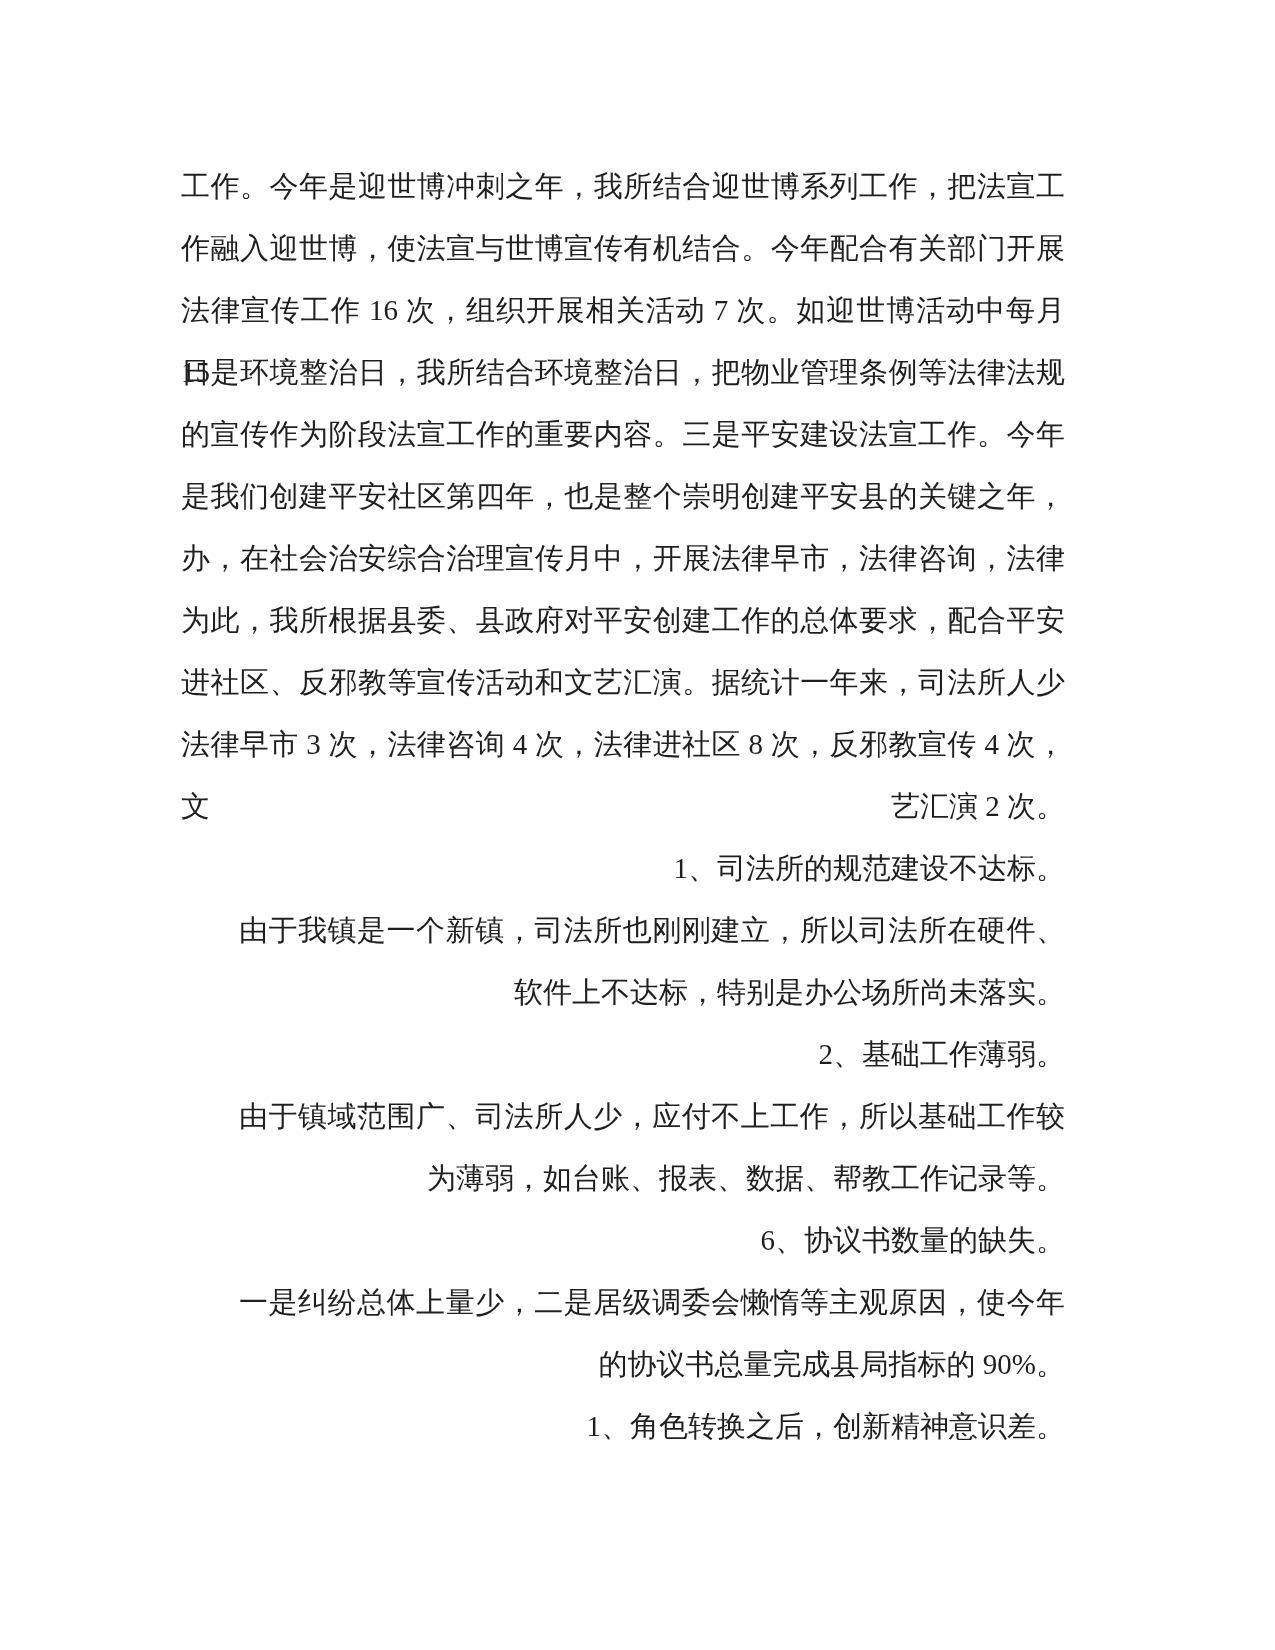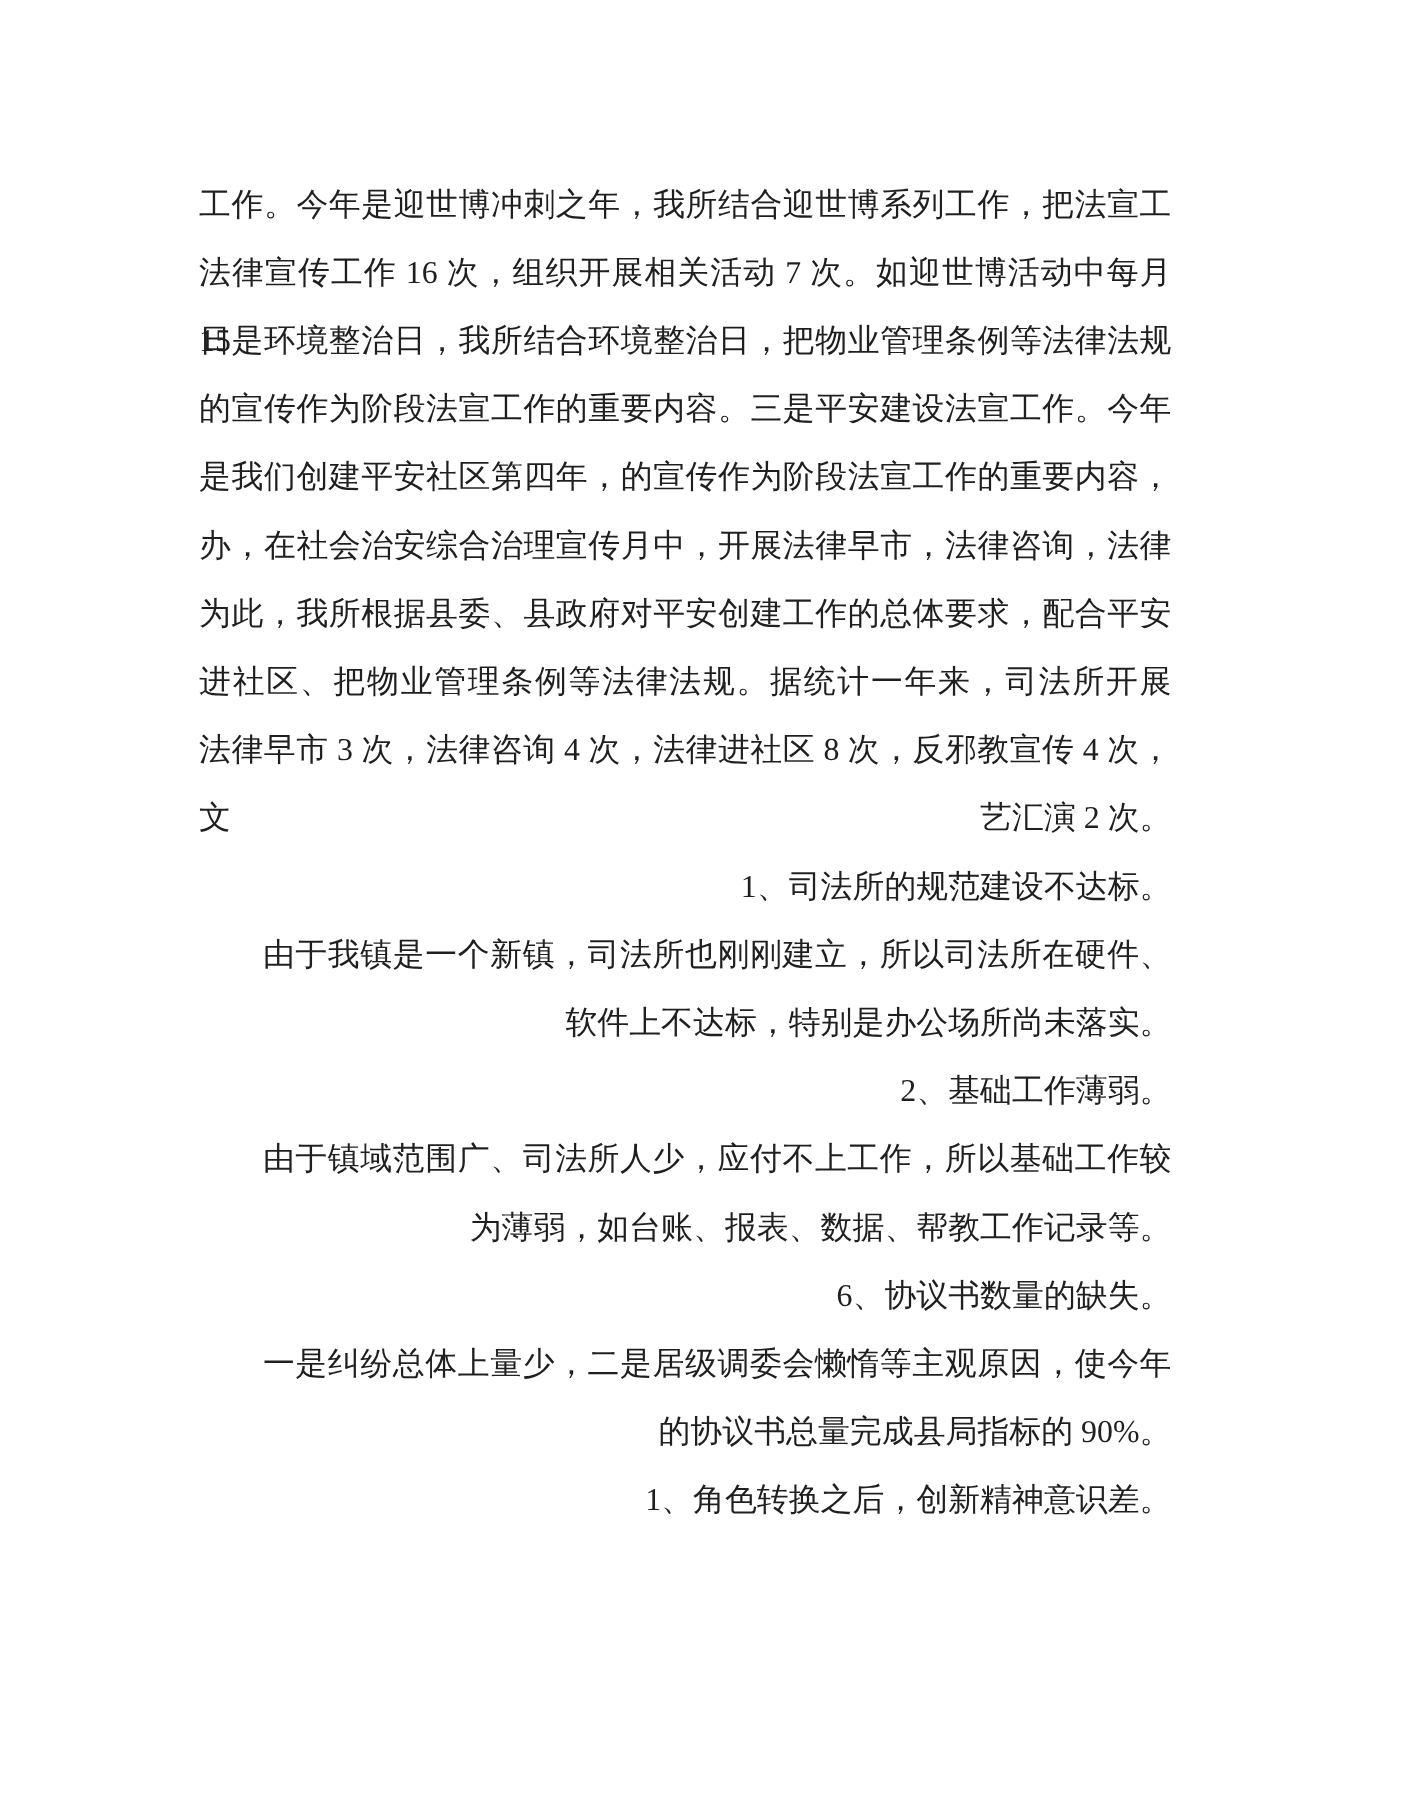--- a/index.html
+++ b/index.html
@@ -39,27 +39,28 @@
   .line.indent {
     padding-left: 58px;
   }
 </style>
 </head>
 <body>
 
 <div class="page" style="background: rgb(255, 255, 255);">
   <div class="doc-body" style="color: rgb(31, 31, 31);">
       <div class="line justify">工作。今年是迎世博冲刺之年，我所结合迎世博系列工作，把法宣工</div>
+      <div class="line justify">作融入迎世博，使法宣与世博宣传有机结合。今年配合有关部门开展</div>
       <div class="line justify">法律宣传工作 16 次，组织开展相关活动 7 次。如迎世博活动中每月 15</div>
       <div class="line justify">日是环境整治日，我所结合环境整治日，把物业管理条例等法律法规</div>
       <div class="line justify">的宣传作为阶段法宣工作的重要内容。三是平安建设法宣工作。今年</div>
-      <div class="line justify">是我们创建平安社区第四年，的宣传作为阶段法宣工作的重要内容，</div>
+      <div class="line justify">是我们创建平安社区第四年，也是整个崇明创建平安县的关键之年，</div>
       <div class="line justify">办，在社会治安综合治理宣传月中，开展法律早市，法律咨询，法律</div>
       <div class="line justify">为此，我所根据县委、县政府对平安创建工作的总体要求，配合平安</div>
-      <div class="line justify">进社区、把物业管理条例等法律法规。据统计一年来，司法所开展</div>
+      <div class="line justify">进社区、反邪教等宣传活动和文艺汇演。据统计一年来，司法所人少</div>
       <div class="line justify">法律早市 3 次，法律咨询 4 次，法律进社区 8 次，反邪教宣传 4 次，文</div>
       <div class="line">艺汇演 2 次。</div>
       <div class="line indent">1、司法所的规范建设不达标。</div>
       <div class="line justify indent">由于我镇是一个新镇，司法所也刚刚建立，所以司法所在硬件、</div>
       <div class="line">软件上不达标，特别是办公场所尚未落实。</div>
       <div class="line indent">2、基础工作薄弱。</div>
       <div class="line justify indent">由于镇域范围广、司法所人少，应付不上工作，所以基础工作较</div>
       <div class="line">为薄弱，如台账、报表、数据、帮教工作记录等。</div>
       <div class="line indent">6、协议书数量的缺失。</div>
       <div class="line justify indent">一是纠纷总体上量少，二是居级调委会懒惰等主观原因，使今年</div>

